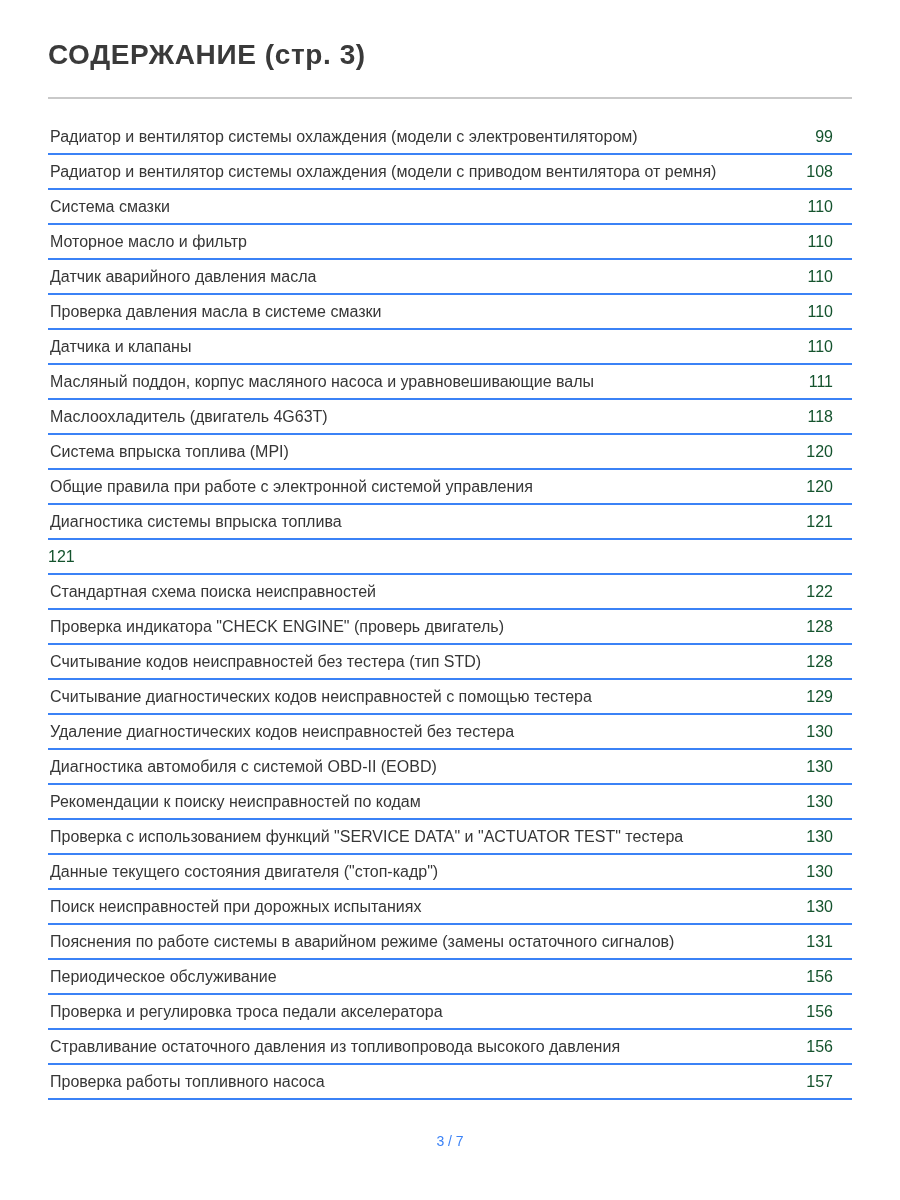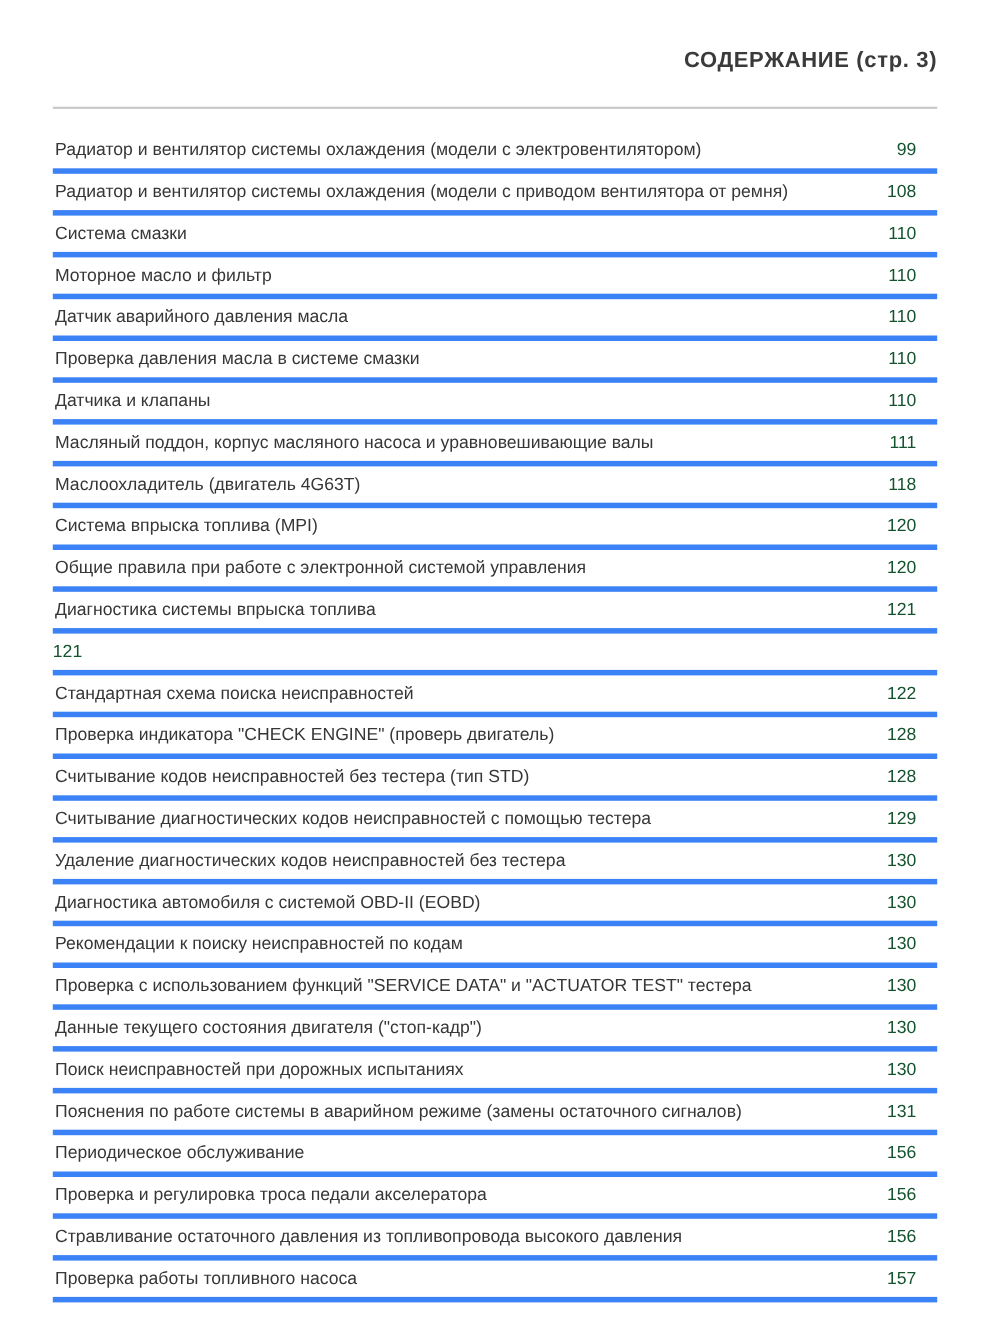--- a/index.html
+++ b/index.html
@@ -13,41 +13,41 @@
     background: #ffffff;
     margin: 0 auto;
     overflow: hidden;
   }
   .content {
     width: 804px;           
     margin: 0 auto;
   }
   h1.doc-title {
     margin-top: 40px;
-    font-size: 20px;
+    font-size: 28px;
     line-height: 30px;
     font-weight: bold;
     letter-spacing: 0.6px;
     color: #3a3a3a;
-    text-align: right;
+    text-align: left;
   }
   .top-divider {
     border: none;
     border-top: 2px solid #c9c9c9;
     margin-top: 27px;
   }
   .toc {
     margin-top: 21px;
   }
   .toc-row {
     display: flex;
     justify-content: space-between;
     align-items: flex-end;
     padding: 6px 0;
-    border-bottom: 5px solid #3b82f6;
+    border-bottom: 2px solid #3b82f6;
     cursor: pointer;
   }
   .toc-label {
     flex: 1 1 auto;
     padding-left: 2px;
     padding-right: 16px;
     font-size: 16px;
     line-height: 21px;
     color: #363636;
   }

